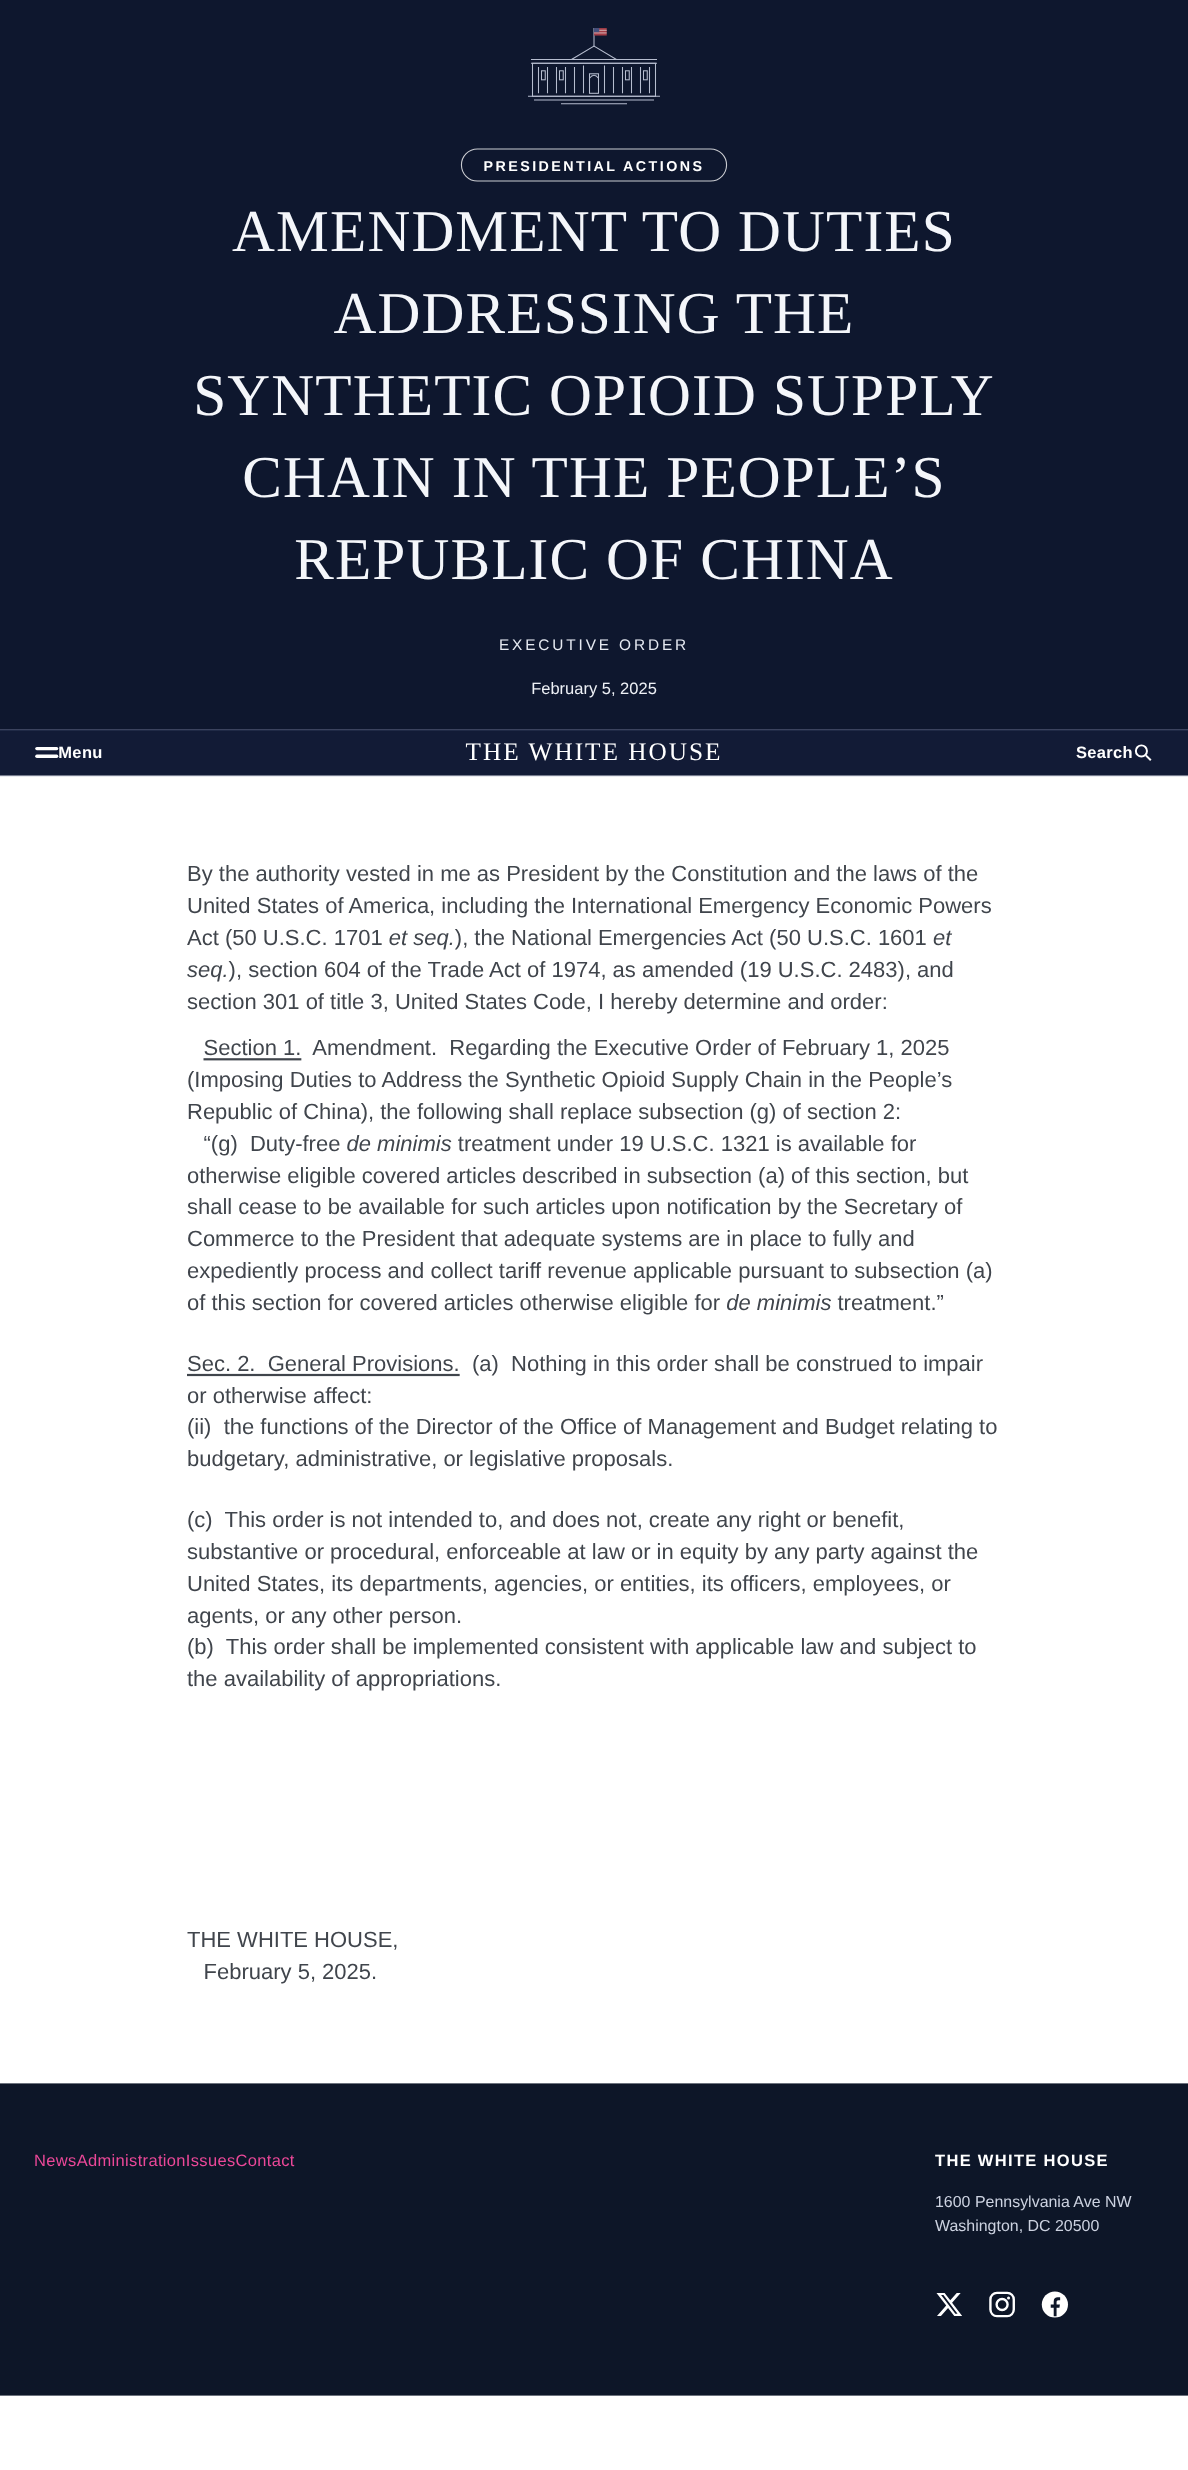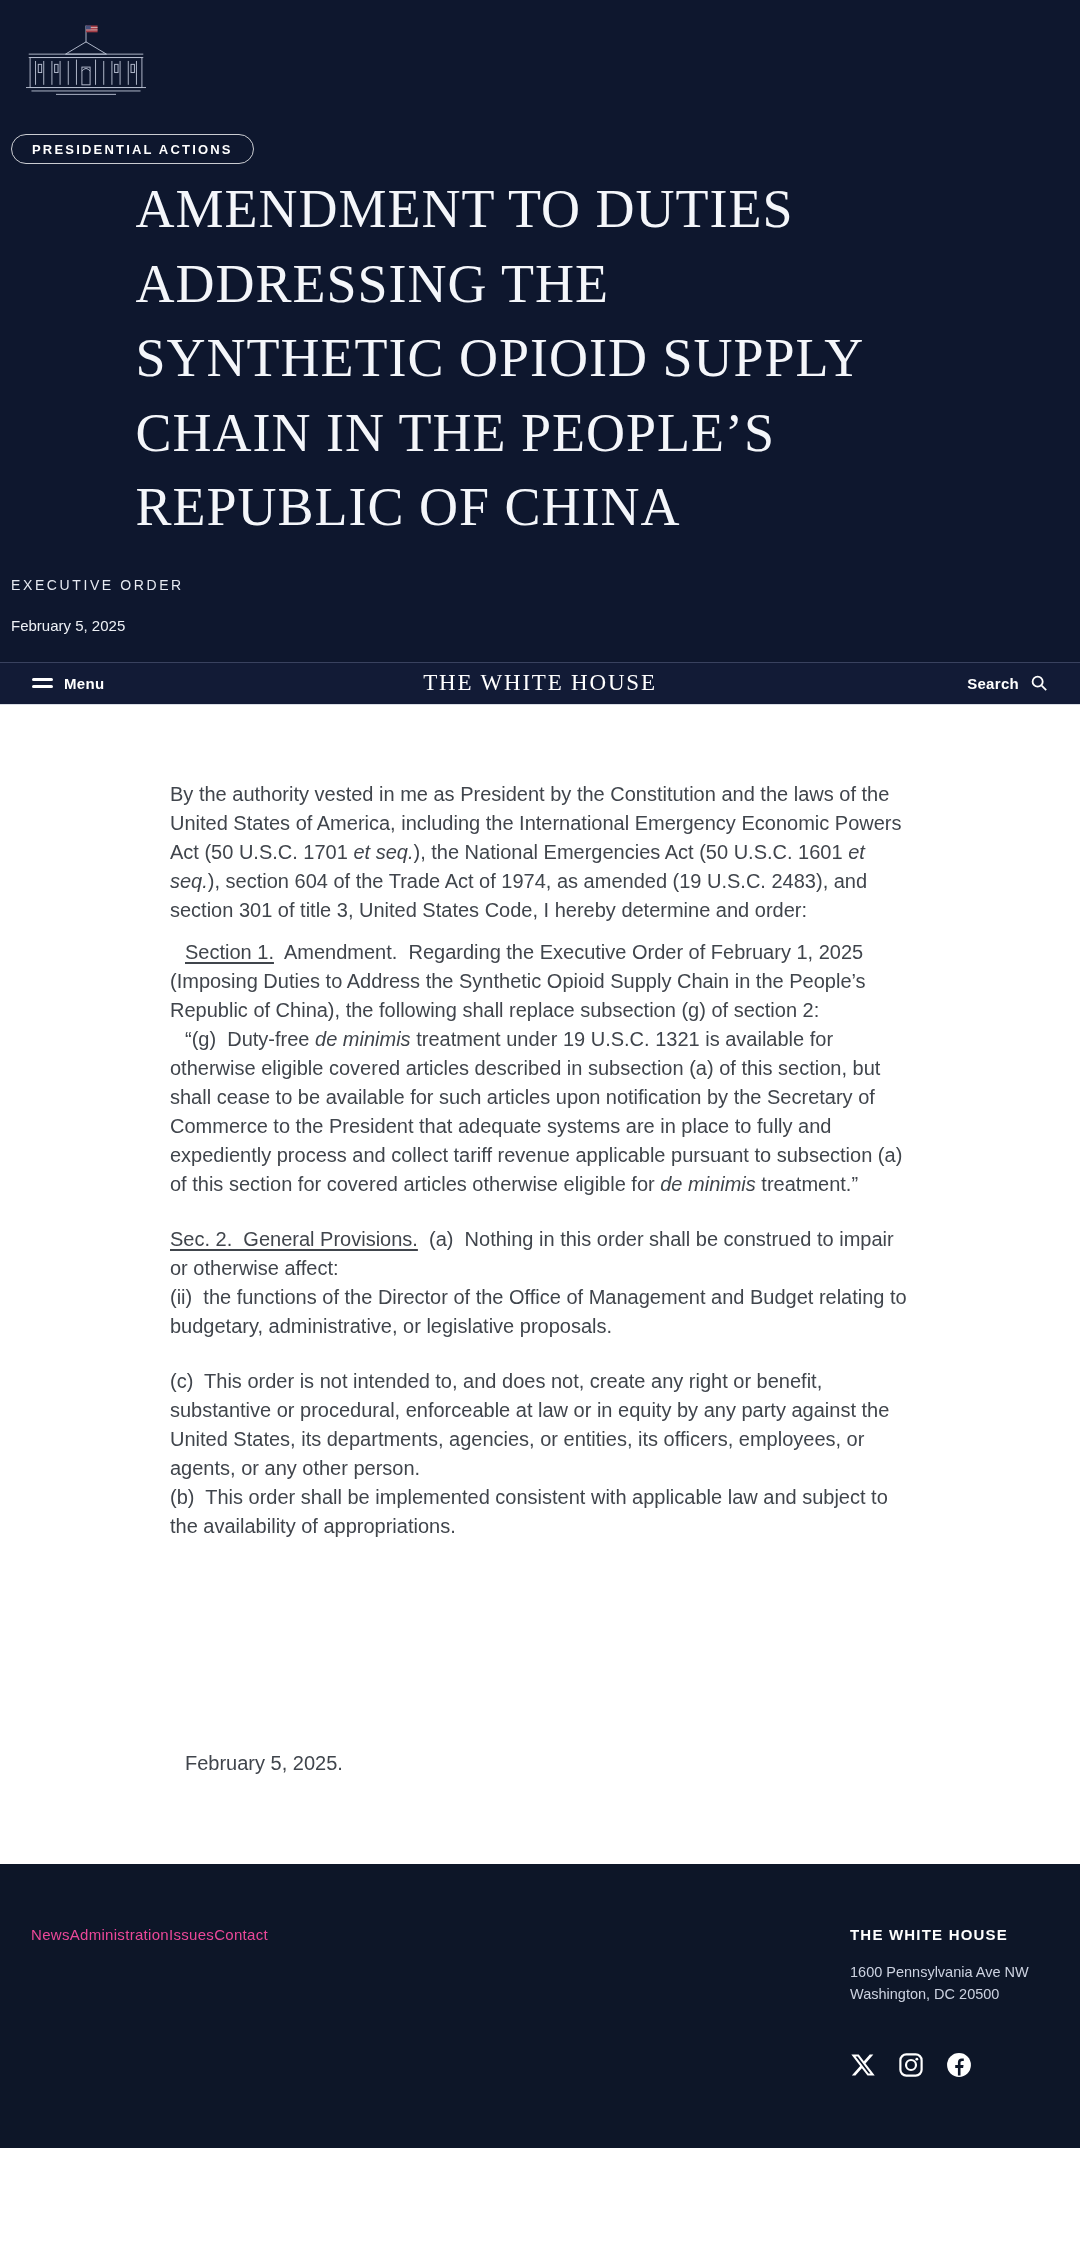--- a/index.html
+++ b/index.html
@@ -3,21 +3,21 @@
 <meta charset="utf-8">
 <style>
   html { background:#ffffff; }
   body {
     width: 1080px; margin: 0 auto; padding: 0;
     font-family: "Liberation Sans", sans-serif;
     background: #ffffff;
     -webkit-font-smoothing: antialiased;
   }
   
-  .hero { background: #0e172e; text-align: left; padding: 22px 0 0 11px; }
+  .hero { background: #0e172e; text-align: center; padding: 22px 0 0 0; }
   .logo-link { display:inline-block; }
   .badge {
     display: inline-block; margin-top: 26px;
     border: 1.5px solid rgba(255,255,255,0.78); border-radius: 999px;
     padding: 7px 20px 6px; color: #ffffff;
     font-size: 13px; font-weight: 700; letter-spacing: 2.2px;
   }
   .page-title {
     font-family: "Liberation Serif", serif; font-weight: 400;
     color: #f4f6fa; font-size: 54px; line-height: 1.38;
@@ -28,21 +28,21 @@
   .hero-date { margin-top: 24px; padding-bottom: 28px; font-size: 15px; color: #eef1f6; }
 
   
   .navbar {
     background: #121b36; border-top: 1px solid #39425f;
     height: 41px; display: flex; align-items: center;
     justify-content: space-between; padding: 0 26px;
     position: relative; color: #fff;
     box-shadow: 0 1px 0 #d9dde5;
   }
-  .nav-btn { display: flex; align-items: center; gap: 11px;
+  .nav-btn { display: flex; align-items: center; 
     font-size: 15px; font-weight: 700; letter-spacing: .3px;
     color: #fff; cursor: pointer; background: none; border: none; }
   .hamburger { display: inline-flex; flex-direction: column; gap: 4px; }
   .hamburger span { display:block; width: 21px; height: 3px; background: #fff; border-radius: 2px; }
   .nav-brand {
     position: absolute; left: 50%; transform: translateX(-50%);
     font-family: "Liberation Serif", serif; font-size: 23px;
     letter-spacing: 1.8px; color: #fff; white-space: nowrap;
   }
 
@@ -150,20 +150,21 @@
   <article class="article">
       <p class="para"><span>By the authority vested in me as President by the Constitution and the laws of the United States of America, including the International Emergency Economic Powers Act (50 U.S.C. 1701 </span><span class="it">et seq.</span><span>), the National Emergencies Act (50 U.S.C. 1601 </span><span class="it">et seq.</span><span>), section 604 of the Trade Act of 1974, as amended (19 U.S.C. 2483), and section 301 of title 3, United States Code, I hereby determine and order:</span></p>
       <p class="para indent space-sm"><span class="ul">Section 1.</span><span>  Amendment.  Regarding the Executive Order of February 1, 2025 (Imposing Duties to Address the Synthetic Opioid Supply Chain in the People’s Republic of China), the following shall replace subsection (g) of section 2:</span></p>
       <p class="para indent"><span>“(g)  Duty-free </span><span class="it">de minimis</span><span> treatment under 19 U.S.C. 1321 is available for otherwise eligible covered articles described in subsection (a) of this section, but shall cease to be available for such articles upon notification by the Secretary of Commerce to the President that adequate systems are in place to fully and expediently process and collect tariff revenue applicable pursuant to subsection (a) of this section for covered articles otherwise eligible for </span><span class="it">de minimis</span><span> treatment.”</span></p>
       <p class="para space-md"><span class="ul">Sec. 2.  General Provisions.</span><span>  (a)  Nothing in this order shall be construed to impair or otherwise affect:</span></p>
       <p class="para"><span>(ii)  the functions of the Director of the Office of Management and Budget relating to budgetary, administrative, or legislative proposals.</span></p>
       <p class="para space-md"><span>(c)  This order is not intended to, and does not, create any right or benefit, substantive or procedural, enforceable at law or in equity by any party against the United States, its departments, agencies, or entities, its officers, employees, or agents, or any other person.</span></p>
       <p class="para"><span>(b)  This order shall be implemented consistent with applicable law and subject to the availability of appropriations.</span></p>
     </article>
   <div class="article closing">
+    <div>THE WHITE HOUSE,</div>
     <div class="l2">February 5, 2025.</div>
   </div>
 </main>
 
 <footer class="footer">
   <div class="footer-cols">
     <div class="footer-links"><a class="f-link">News</a><a class="f-link">Administration</a><a class="f-link">Issues</a><a class="f-link">Contact</a></div>
     <div class="footer-right">
       <div class="f-brand">THE WHITE HOUSE</div>
       <div class="f-addr">

